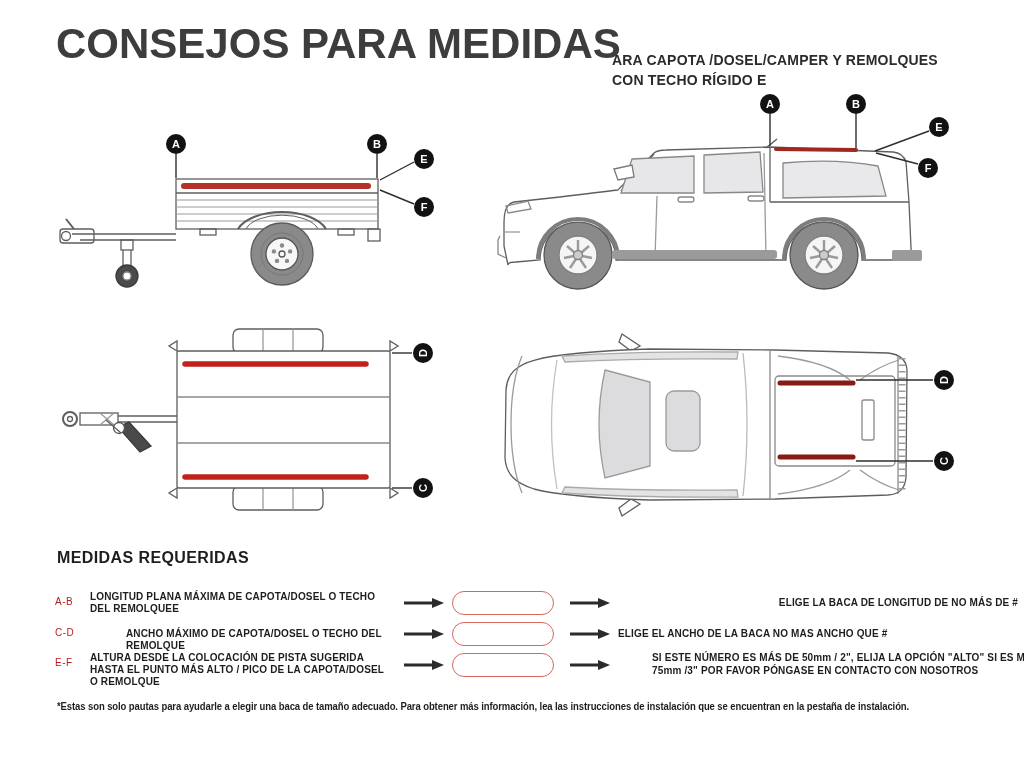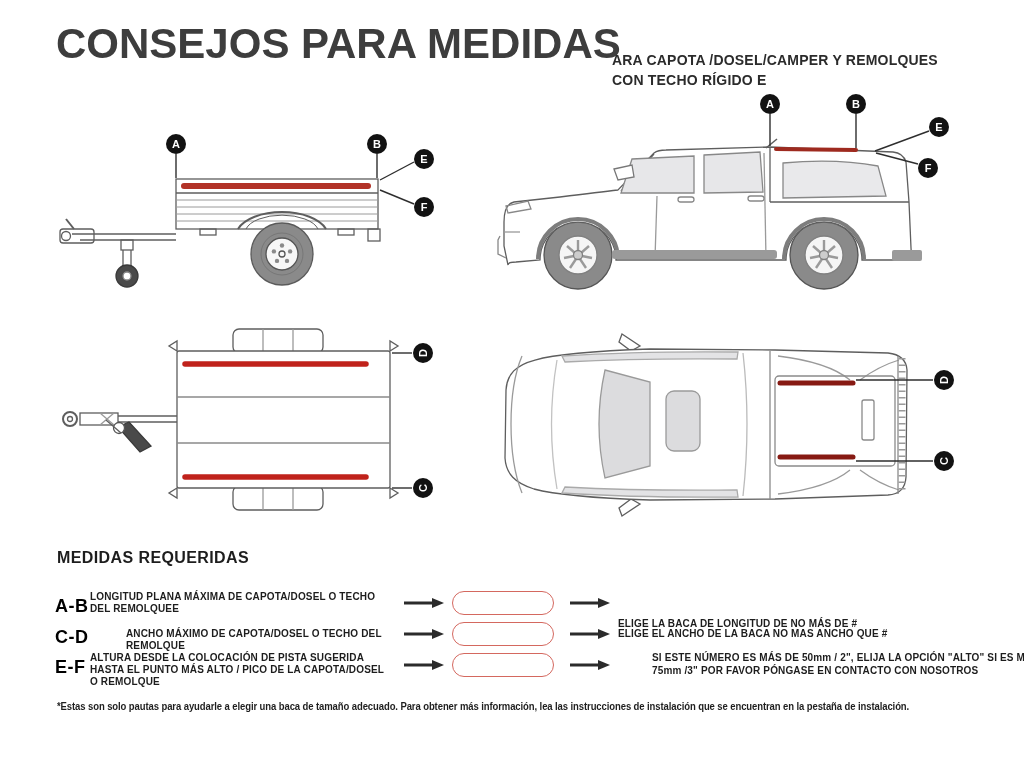--- a/index.html
+++ b/index.html
@@ -3,21 +3,21 @@
 <meta charset="utf-8">
 <style>
   html,body{margin:0;padding:0;background:#fff;}
   #canvas{position:relative;width:1024px;height:768px;background:#ffffff;overflow:hidden;
           font-family:"Liberation Sans",sans-serif;}
   .abs{position:absolute;}
   .title{font-size:42px;font-weight:800;letter-spacing:0px;color:#3d3d3d;white-space:nowrap;}
   .subtitle{font-size:14px;font-weight:700;color:#2b2b2b;line-height:1.45;letter-spacing:.2px;white-space:nowrap;}
   .sec-head{font-size:16px;font-weight:700;color:#1d1d1d;letter-spacing:.4px;white-space:nowrap;}
   .sec-note{font-size:11px;font-weight:700;color:#e8382d;letter-spacing:.3px;white-space:nowrap;}
-  .row-key{font-size:18px;font-weight:700;color:#000000;letter-spacing:.5px;}
+  .row-key{font-size:10px;font-weight:400;color:#b91c1c;letter-spacing:.5px;}
   .row-desc{font-size:10px;font-weight:700;color:#1d1d1d;letter-spacing:.15px;line-height:1.22;}
   .row-instr{font-size:10px;font-weight:700;color:#1d1d1d;letter-spacing:.15px;line-height:1.25;}
   .pill{width:100px;height:22px;border:1.5px solid #d4685f;border-radius:12px;background:#fff;}
   .footnote{font-size:10px;font-weight:700;color:#1f1f1f;white-space:nowrap;
             transform:scaleX(.95);transform-origin:left center;letter-spacing:-.1px;}
   .marker-letter{font:700 11px "Liberation Sans",sans-serif;fill:#ffffff;}
   svg{display:block;}
 </style>
 </head>
 <body>
@@ -267,21 +267,21 @@
     <div class="abs row-desc" style="left:90px;top:591px;width:290px;">LONGITUD PLANA MÁXIMA DE CAPOTA/DOSEL O TECHO DEL REMOLQUEE</div>
     <svg class="abs" style="left:402px;top:597px;" width="42" height="12">
       <line x1="2" y1="6" x2="30" y2="6" stroke="#2b2b2b" stroke-width="3"></line>
       <polygon points="30,1 42,6 30,11" fill="#2b2b2b"></polygon>
     </svg>
     <div class="abs pill" style="left:452px;top:591px;"></div>
     <svg class="abs" style="left:568px;top:597px;" width="42" height="12">
       <line x1="2" y1="6" x2="30" y2="6" stroke="#2b2b2b" stroke-width="3"></line>
       <polygon points="30,1 42,6 30,11" fill="#2b2b2b"></polygon>
     </svg>
-    <div class="abs row-instr" style="left:618px;top:618px;width:400px;">ELIGE LA BACA DE LONGITUD DE NO MÁS DE #</div>
+    <div class="abs row-instr" style="left:618px;top:597px;width:400px;text-align:right;">ELIGE LA BACA DE LONGITUD DE NO MÁS DE #</div>
   </div>
 
   <div>
     <div class="abs row-key" style="left:55px;top:627px;">C-D</div>
     <div class="abs row-desc" style="left:102px;top:628px;width:300px;margin-left:24px;">ANCHO MÁXIMO DE CAPOTA/DOSEL O TECHO DEL REMOLQUE</div>
     <svg class="abs" style="left:402px;top:628px;" width="42" height="12">
       <line x1="2" y1="6" x2="30" y2="6" stroke="#2b2b2b" stroke-width="3"></line>
       <polygon points="30,1 42,6 30,11" fill="#2b2b2b"></polygon>
     </svg>
     <div class="abs pill" style="left:452px;top:622px;"></div>

